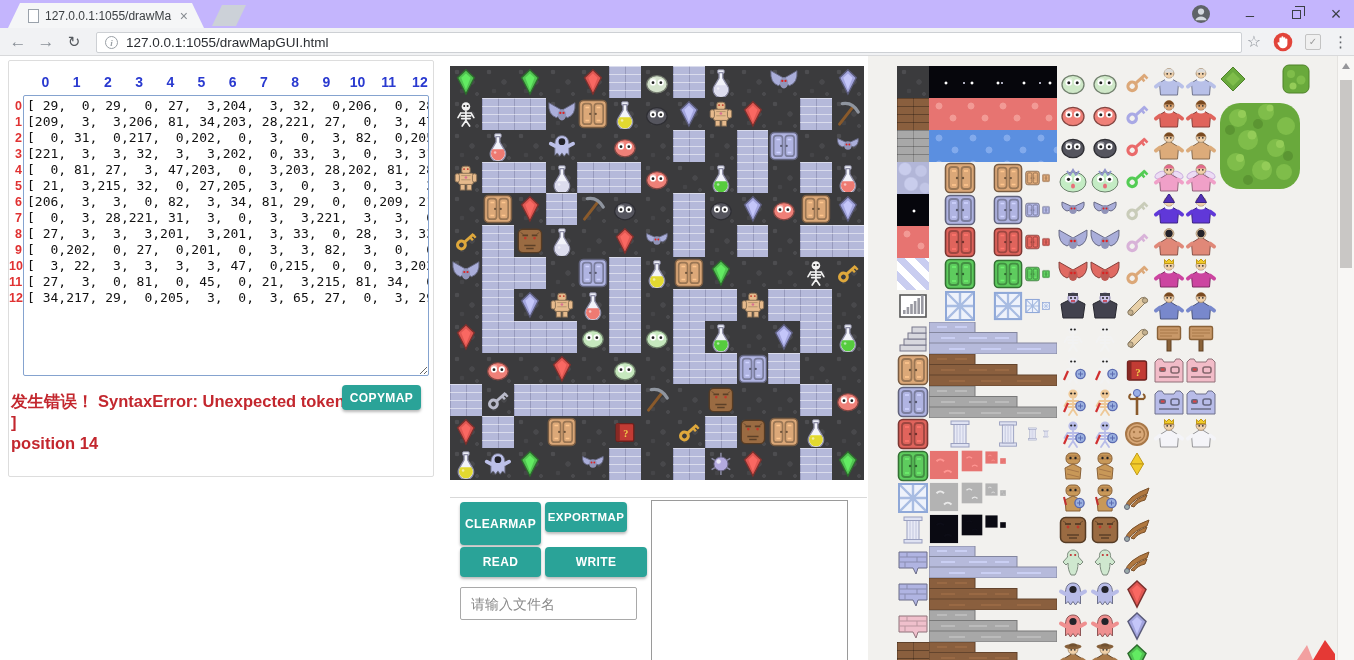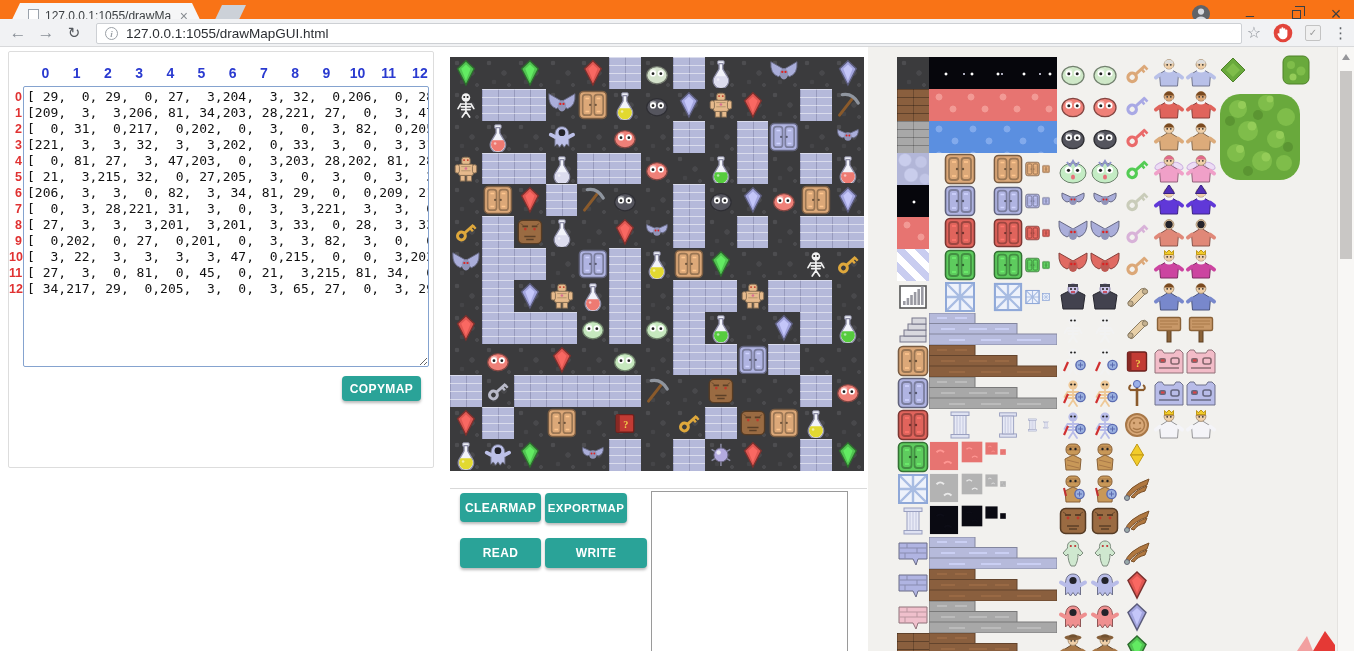--- a/index.html
+++ b/index.html
@@ -1,21 +1,21 @@
 <!DOCTYPE html>
 <html><head>
 <meta charset="utf-8">
 <style>
   *{margin:0;padding:0;box-sizing:border-box}
   html,body{width:1354px;height:660px;overflow:hidden;background:#fff;
     font-family:"Liberation Sans",sans-serif}
   .browser{position:relative;width:1354px;height:660px}
 
   
-  .titlebar{position:relative;height:19px;background:#f97316}
+  .titlebar{position:relative;height:28px;background:#c4b5fd}
   .tab{position:absolute;left:8px;top:3px;width:196px;height:25px;background:#f5f6f7;
     clip-path:polygon(12px 0,184px 0,196px 25px,0 25px);display:flex;align-items:center;
     padding:0 16px 0 20px;gap:6px}
   .favicon{width:11px;height:14px;border:1px solid #9aa2ab;background:#fff;flex:none}
   .tab-title{font-size:12px;color:#3c4043;white-space:nowrap;overflow:hidden;flex:1}
   .tab-close{color:#878c91;font-size:14px;line-height:14px;flex:none;cursor:pointer}
   .newtab{position:absolute;left:212px;top:5px;width:34px;height:21px;background:#ccd1d8;
     clip-path:polygon(10px 0,34px 0,24px 21px,0 21px)}
   .winctl{position:absolute;top:0;height:28px;display:flex;align-items:center}
   .profile{left:1188px;width:26px;justify-content:center}
@@ -88,21 +88,21 @@
     background-size:26px 22px,38px 30px;background-position:4px 6px,16px 2px}
   .p-red{background-color:#e77471;background-image:
     radial-gradient(circle at 10px 8px,#f29a95 3px,transparent 3.8px),
     radial-gradient(circle at 24px 20px,#f29a95 3px,transparent 3.8px);background-size:32px 28px}
   .p-water{background-color:#5b8fe0;background-image:
     radial-gradient(circle at 10px 8px,#82aaec 3px,transparent 3.8px),
     radial-gradient(circle at 26px 20px,#82aaec 3px,transparent 3.8px);background-size:34px 26px}
   .p-diag{background:repeating-linear-gradient(45deg,#ffffff 0 7px,#c9cdf0 7px 14px)}
 
   .maphr{position:absolute;left:450px;top:441px;width:417px;border-top:1px solid #d9d9d9}
-  .clearbtn{left:460px;top:446px;width:81px;height:29px}
+  .clearbtn{left:460px;top:446px;width:81px;height:43px}
   .exportbtn{left:545px;top:446px;width:82px;height:30px;font-size:11.5px}
   .readbtn{left:460px;top:491px;width:81px;height:30px}
   .writebtn{left:545px;top:491px;width:102px;height:30px}
   .fileinput{position:absolute;left:460px;top:531px;width:177px;height:33px;border:1px solid #a9a9a9;
     border-radius:2px;padding:0 10px;font-size:14px;font-family:"Liberation Sans",sans-serif;color:#333;outline:none}
   .fileinput::placeholder{color:#8a8a8a}
   .outbox{position:absolute;left:651px;top:444px;width:197px;height:220px;background:#fff;border:1px solid #9a9a9a}
 
   .palbg{position:absolute;left:868px;top:0;width:469px;height:604px;background:#f2f1ee}
   .palette{position:absolute;left:897px;top:10px;width:320px;height:594px;overflow:hidden}
@@ -208,20 +208,24 @@
 [221,  3,  3, 32,  3,  3,202,  0, 33,  3,  0,  3, 31],
 [  0, 81, 27,  3, 47,203,  0,  3,203, 28,202, 81, 28],
 [ 21,  3,215, 32,  0, 27,205,  3,  0,  3,  0,  3,  3],
 [206,  3,  3,  0, 82,  3, 34, 81, 29,  0,  0,209, 21],
 [  0,  3, 28,221, 31,  3,  0,  3,  3,221,  3,  3,  0],
 [ 27,  3,  3,  3,201,  3,201,  3, 33,  0, 28,  3, 33],
 [  0,202,  0, 27,  0,201,  0,  3,  3, 82,  3,  0,  0],
 [  3, 22,  3,  3,  3,  3, 47,  0,215,  0,  0,  3,202],
 [ 27,  3,  0, 81,  0, 45,  0, 21,  3,215, 81, 34,  0],
 [ 34,217, 29,  0,205,  3,  0,  3, 65, 27,  0,  3, 29]</textarea>
+      <div class="errmsg">
+        <span>发生错误！ SyntaxError: Unexpected token ]</span><br>
+        <span>position 14</span>
+      </div>
       <button class="tealbtn copybtn">COPYMAP</button>
     </div>
 
     <div class="map" id="mapGrid">
         <div class="cell p-floor">
           <div class="spr"><svg viewBox="0 0 32 32" width="100%" height="100%" preserveAspectRatio="xMidYMid meet">
               <polygon points="16,3 25,11.5 16,29 7,11.5" fill="#52c452" stroke="rgb(45,108,45)" stroke-width="1.5"></polygon>
               <polygon points="16,7 21,11.5 16,24 11,11.5" fill="rgb(103,245,103)" opacity=".8"></polygon>
             </svg></div>
         </div>
@@ -974,20 +978,21 @@
             </svg></div>
         </div>
       </div>
 
     <div class="maphr"></div>
 
     <button class="tealbtn clearbtn">CLEARMAP</button>
     <button class="tealbtn exportbtn">EXPORTMAP</button>
     <button class="tealbtn readbtn">READ</button>
     <button class="tealbtn writebtn">WRITE</button>
+    <input class="fileinput" placeholder="请输入文件名" style="">
     <div class="outbox"></div>
 
     <div class="palette" id="paletteEl">
         <div class="prow">
           <div class="ptex p-floor"></div>
           <div class="pmid p-starry"></div>
           <div class="pcell"><svg viewBox="0 0 32 32" width="100%" height="100%" preserveAspectRatio="xMidYMid meet">
               <ellipse cx="16" cy="18.5" rx="11" ry="9.2" fill="#cfe8c8" stroke="rgb(114,128,110)" stroke-width="1.3"></ellipse>
               <ellipse cx="12" cy="13.5" rx="3.5" ry="2" fill="#fff" opacity=".35"></ellipse>
               <circle cx="11.8" cy="16.5" r="3.3" fill="#fff"></circle>

